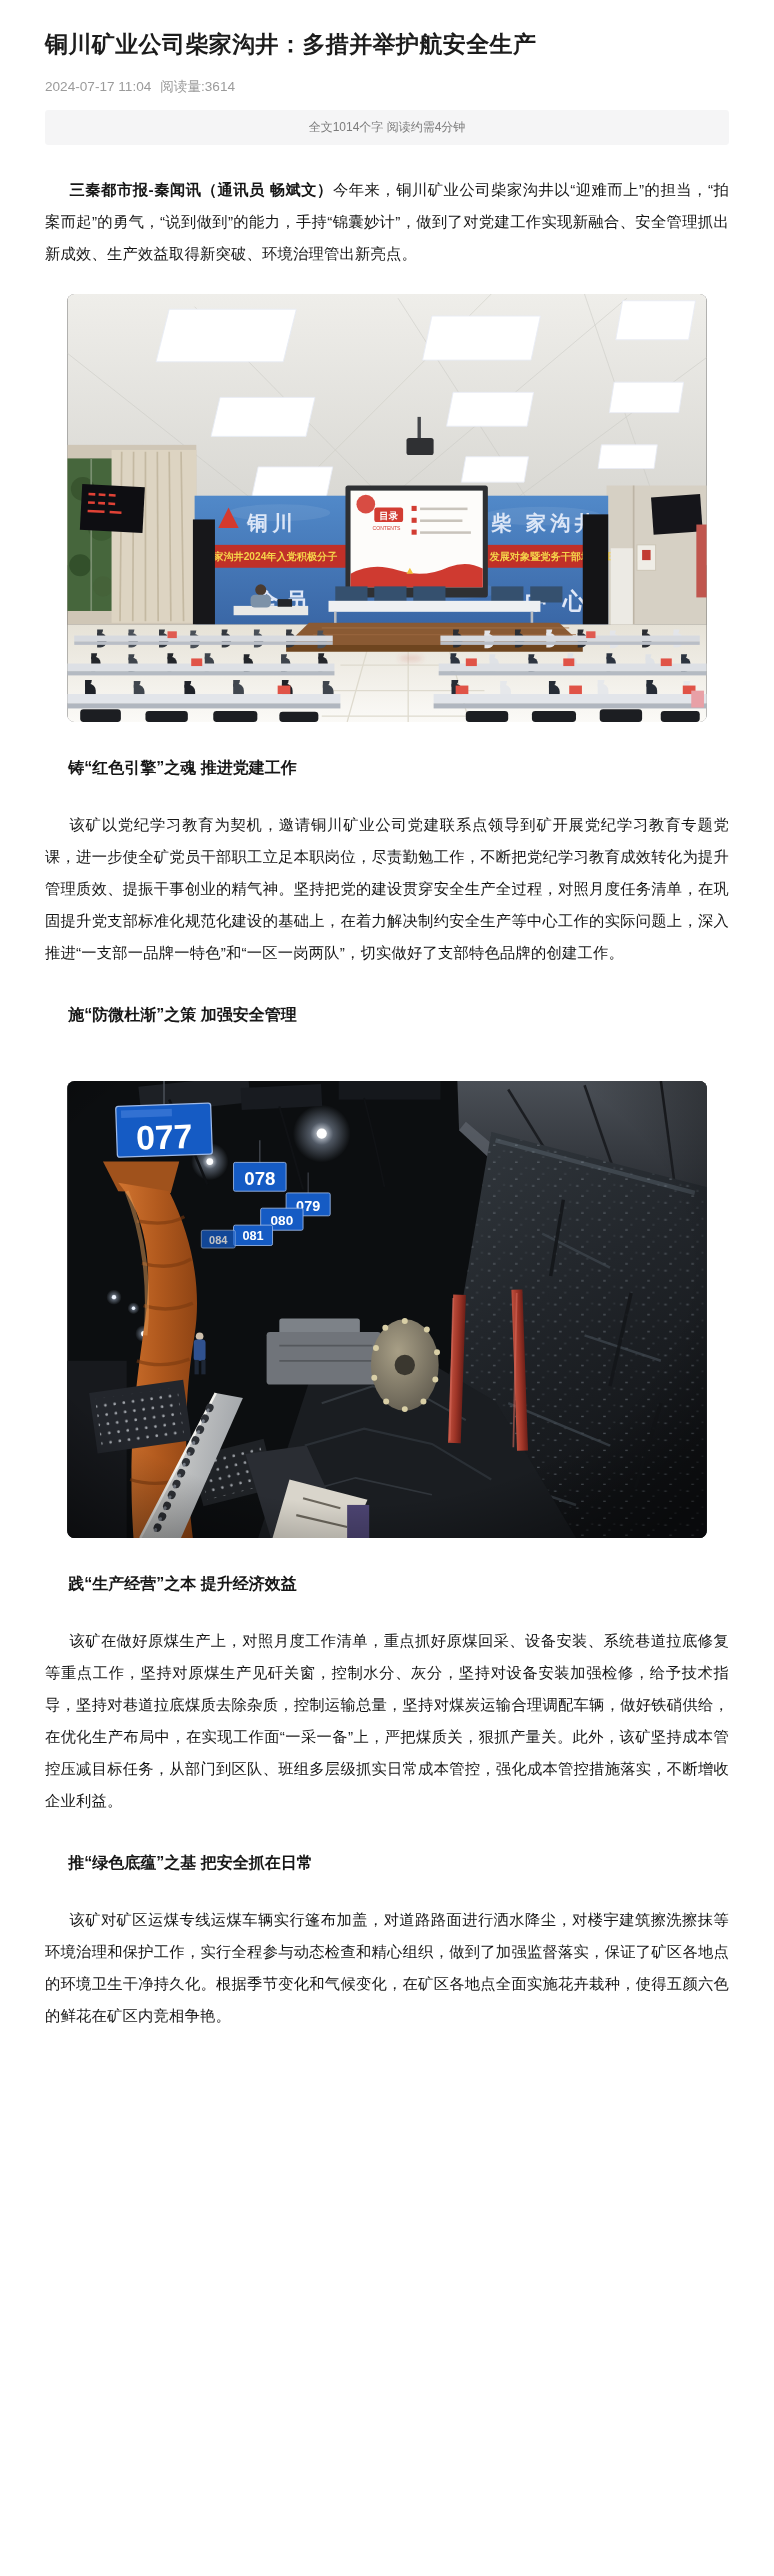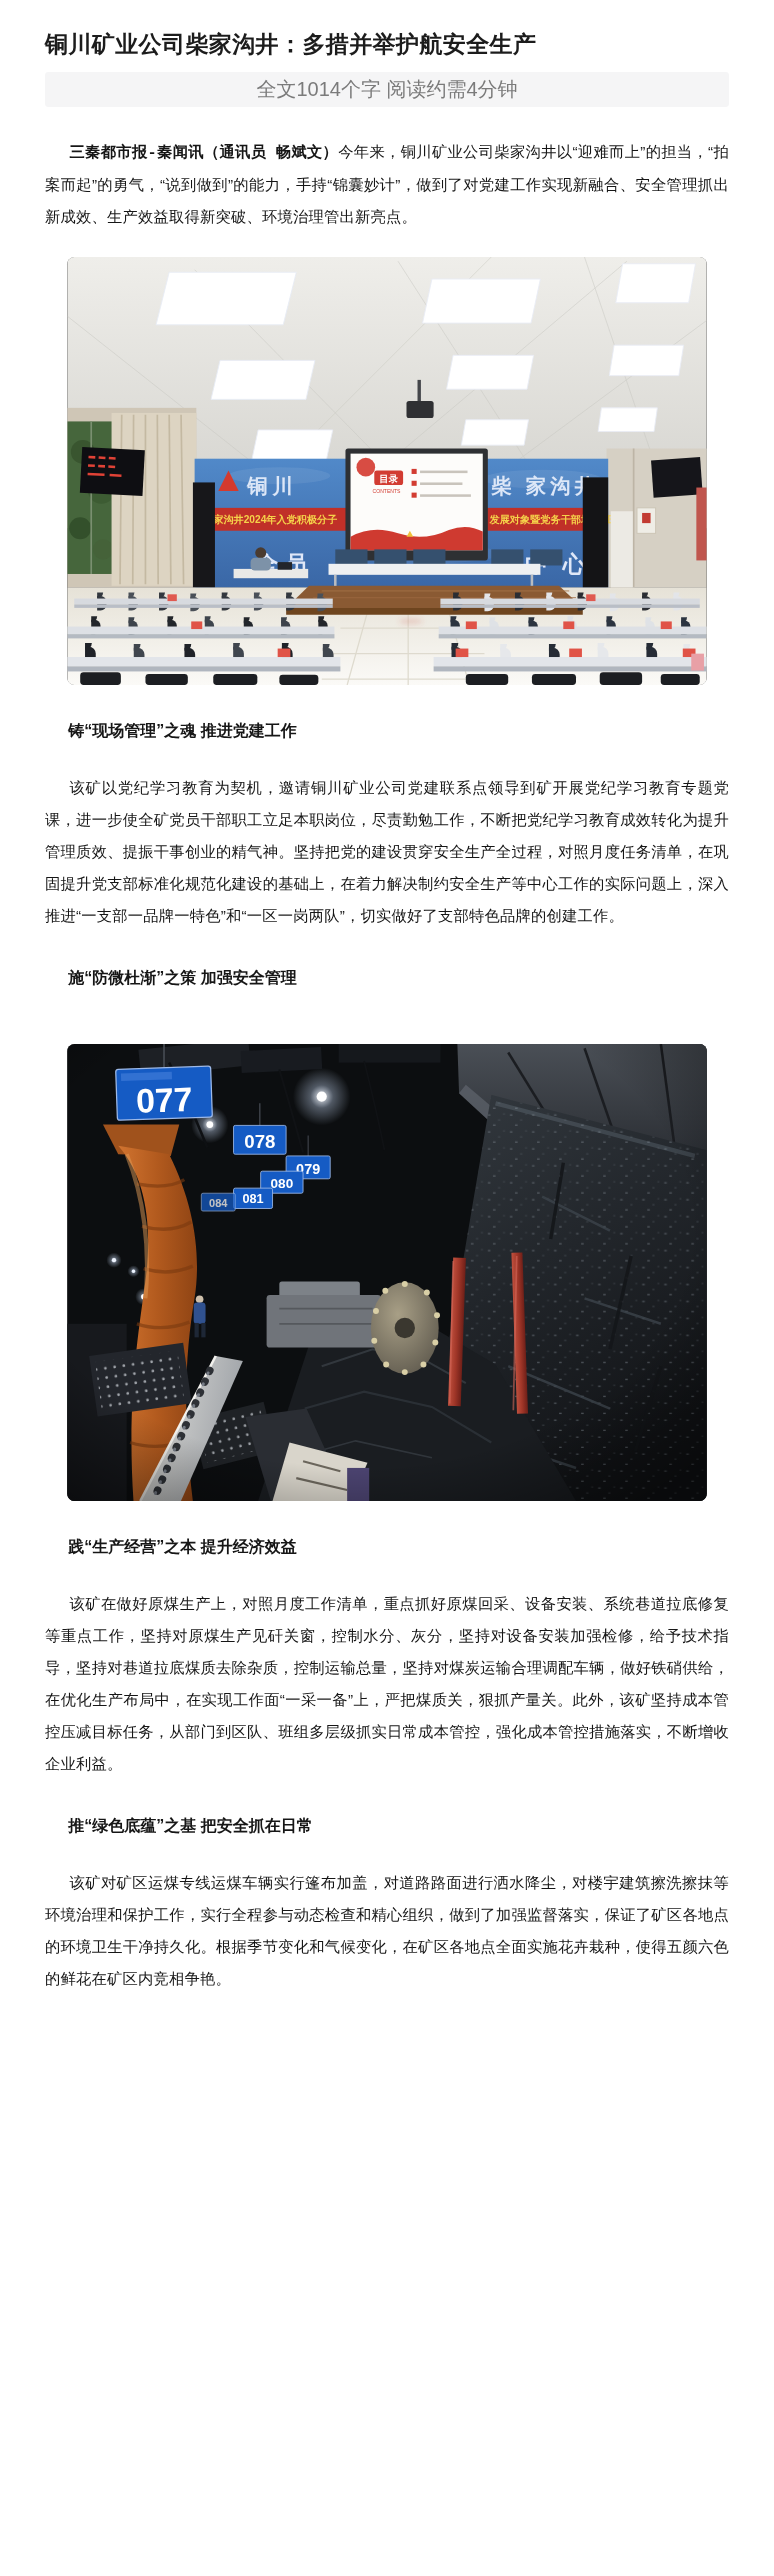--- a/index.html
+++ b/index.html
@@ -2,36 +2,40 @@
 <html style="font-size:13.6px"><head>
 <meta charset="utf-8">
 <style>
   html,body{margin:0;padding:0;background:#ffffff;}
   body{font-family:"Liberation Sans","DejaVu Sans",sans-serif;}
   .page{width:774px;min-height:2576px;background:#fff;box-sizing:border-box;padding:8.5px 45px 34px;margin-top:20px;}
   h1.title{margin:0;font-size:23px;line-height:30px;font-weight:700;color:#1c1c1c;letter-spacing:0.4px;}
   .meta{margin-top:19.5px;font-size:13.6px;color:#9b9b9b;}
   .meta span{margin-right:5.1px;}
   .reading-bar{margin-top:13.6px;height:35px;line-height:35px;background:#f5f5f6;border-radius:3.4px;
-    text-align:center;font-size:20px;color:#7b7b7b;}
+    text-align:center;font-size:12px;color:#7b7b7b;}
   p.body{margin:29px 0 0;font-size:15.3px;line-height:32px;color:#161616;text-align:justify;
     text-indent:1.6em;letter-spacing:0.2px;}
-  p.body strong{font-weight:700;font-family:Liberation Mono, monospace;}
+  p.body strong{font-weight:700;}
   h2.sec{margin:34px 0 0;font-size:16px;line-height:24px;font-weight:700;color:#161616;text-indent:1.45em;}
   figure.photo{margin:24px auto 0;width:640px;border-radius:7.6px;overflow:hidden;background:#737373;}
   figure.photo.mine{margin-top:54px;}
   figure.photo svg{display:block;}
 </style>
 </head>
 <body>
 
 <div class="page">
 
   <h1 class="title">铜川矿业公司柴家沟井：多措并举护航安全生产</h1>
 
+  <div class="meta">
+    <span>2024-07-17 11:04</span>
+    <span>阅读量:3614</span>
+  </div>
 
   <div class="reading-bar">
     <span>全文1014个字 阅读约需4分钟</span>
   </div>
 
   <p class="body"><strong>三秦都市报-秦闻讯（通讯员 畅斌文）</strong><span>今年来，铜川矿业公司柴家沟井以“迎难而上”的担当，“拍案而起”的勇气，“说到做到”的能力，手持“锦囊妙计”，做到了对党建工作实现新融合、安全管理抓出新成效、生产效益取得新突破、环境治理管出新亮点。</span></p>
 
   <figure class="photo">
     <svg width="640" height="428" viewBox="0 0 754 505" xmlns="http://www.w3.org/2000/svg">
       <defs>
@@ -330,21 +334,21 @@
         <rect x="172" y="492" width="52" height="13" rx="4"></rect>
           <rect x="250" y="493" width="46" height="12" rx="4"></rect>
         <rect x="470" y="492" width="50" height="13" rx="4"></rect>
           <rect x="548" y="492" width="52" height="13" rx="4"></rect>
         <rect x="628" y="490" width="50" height="15" rx="4"></rect>
           <rect x="700" y="492" width="46" height="13" rx="4"></rect>
       </g>
     </svg>
   </figure>
 
-  <h2 class="sec">铸“现场管理”之魂 推进党建工作</h2>
+  <h2 class="sec">铸“红色引擎”之魂 推进党建工作</h2>
   <p class="body">该矿以党纪学习教育为契机，邀请铜川矿业公司党建联系点领导到矿开展党纪学习教育专题党课，进一步使全矿党员干部职工立足本职岗位，尽责勤勉工作，不断把党纪学习教育成效转化为提升管理质效、提振干事创业的精气神。坚持把党的建设贯穿安全生产全过程，对照月度任务清单，在巩固提升党支部标准化规范化建设的基础上，在着力解决制约安全生产等中心工作的实际问题上，深入推进“一支部一品牌一特色”和“一区一岗两队”，切实做好了支部特色品牌的创建工作。</p>
 
   <h2 class="sec">施“防微杜渐”之策 加强安全管理</h2>
 
   <figure class="photo mine">
     <svg width="640" height="457" viewBox="0 0 754 539" xmlns="http://www.w3.org/2000/svg">
       <defs>
         <linearGradient id="m2coal" x1="0" y1="0" x2="0.4" y2="1">
           <stop offset="0" stop-color="#343a40"></stop>
             <stop offset="0.5" stop-color="#22262b"></stop>

